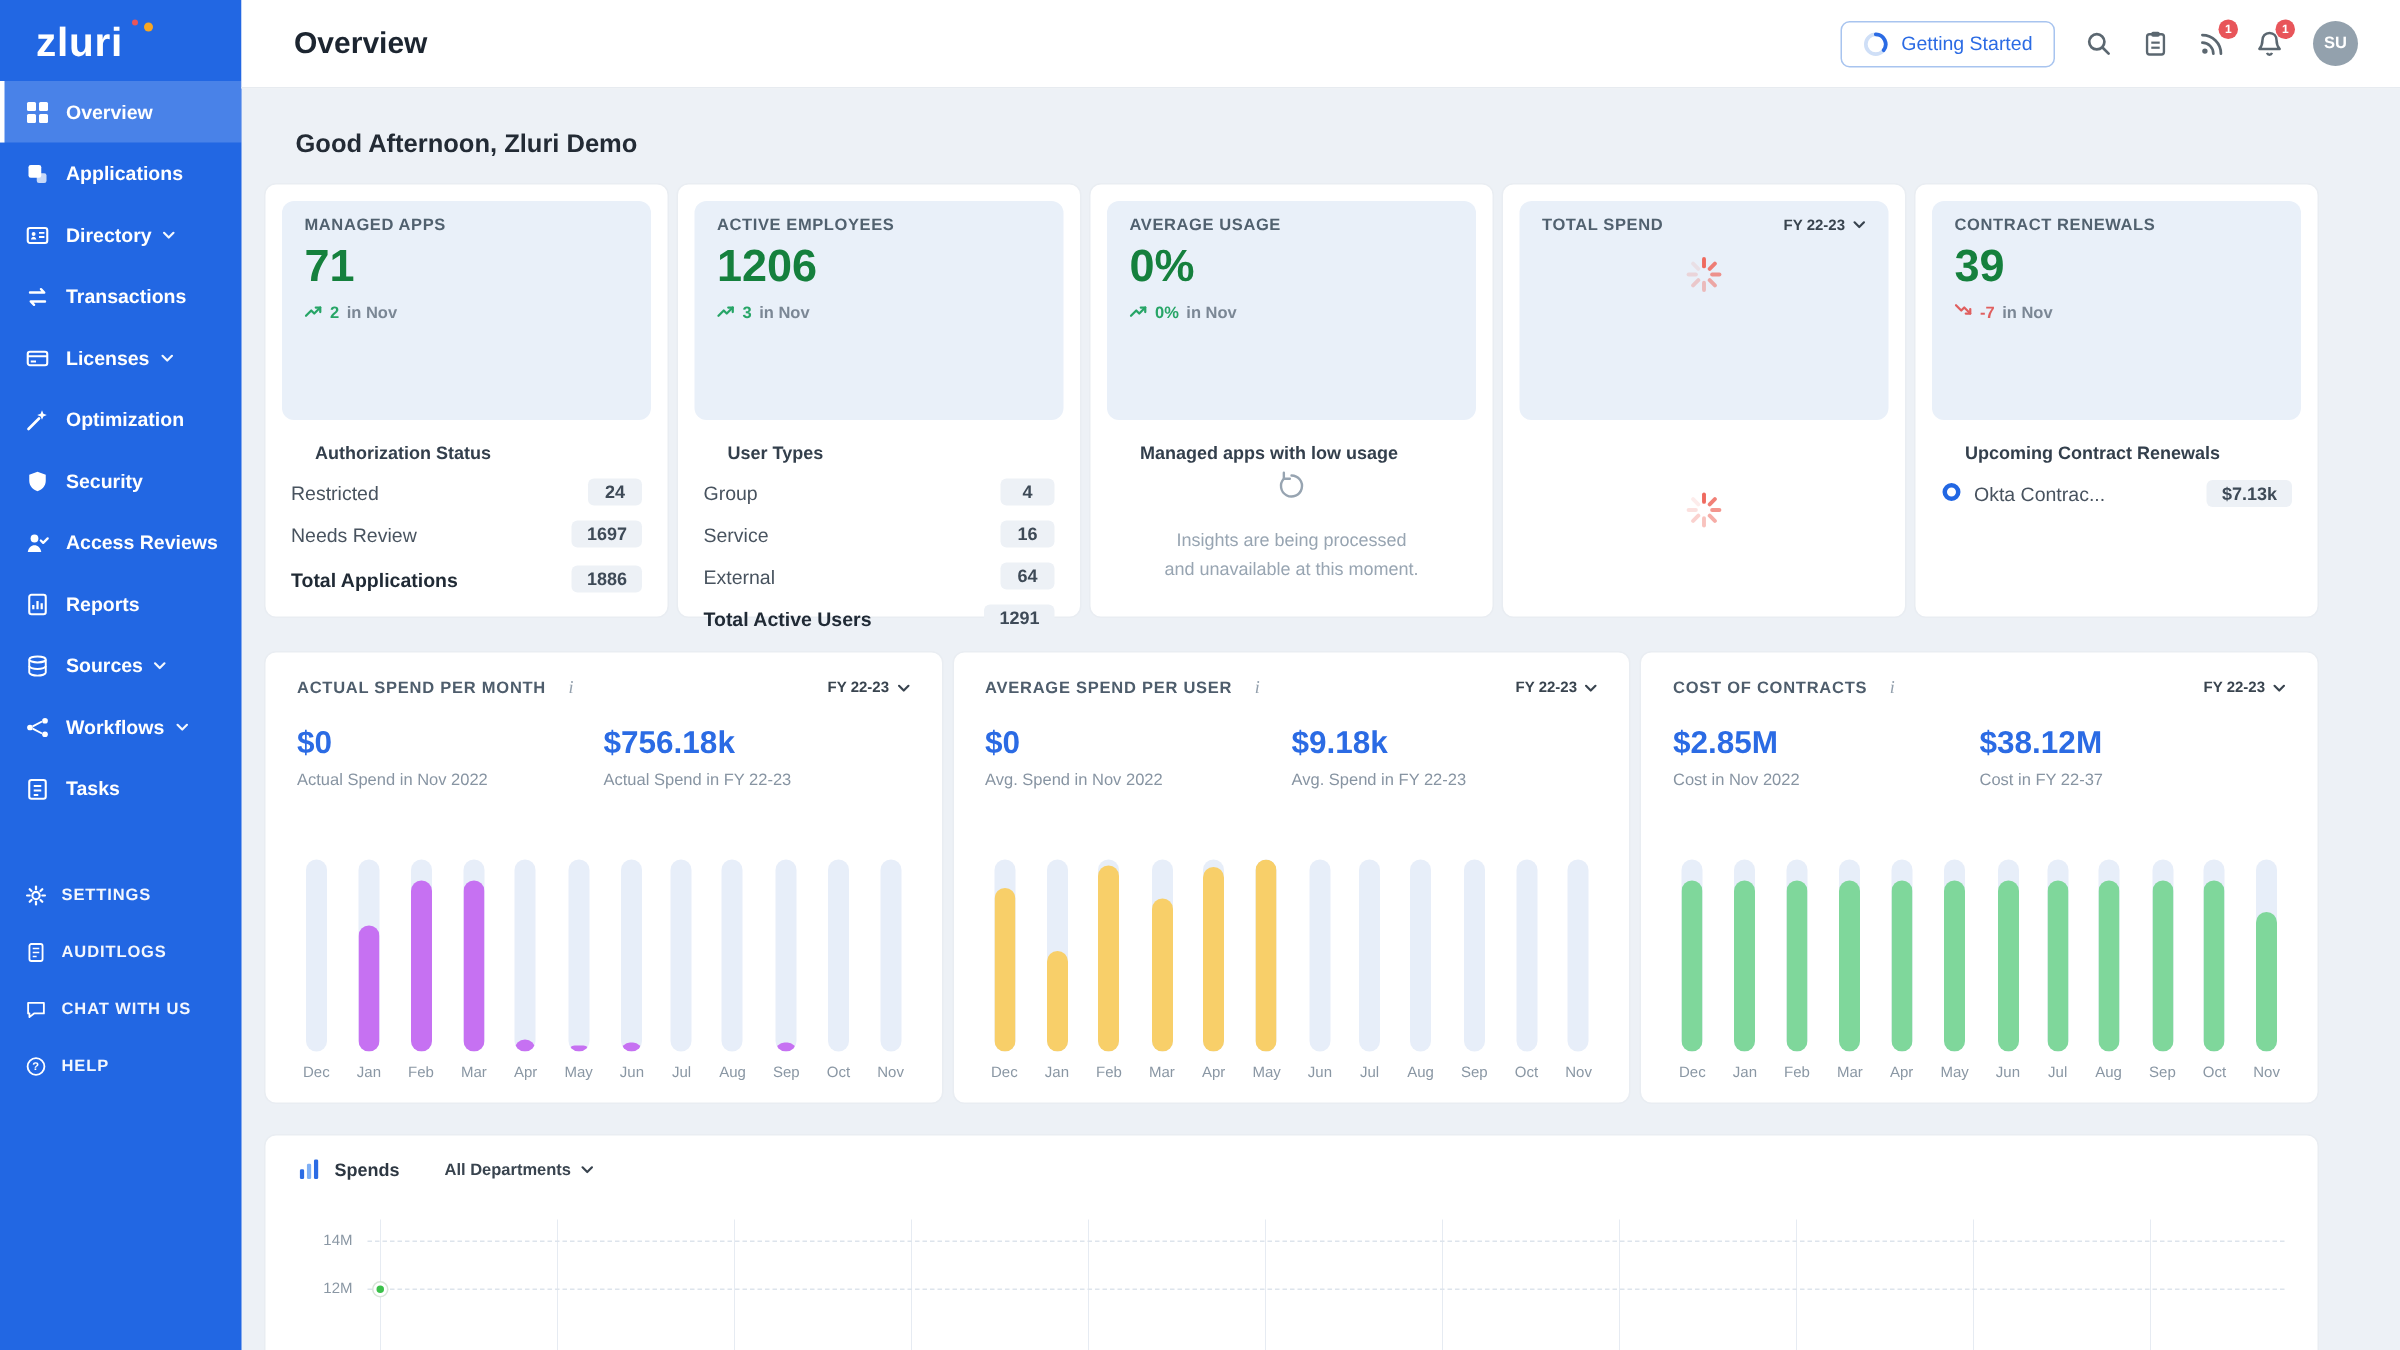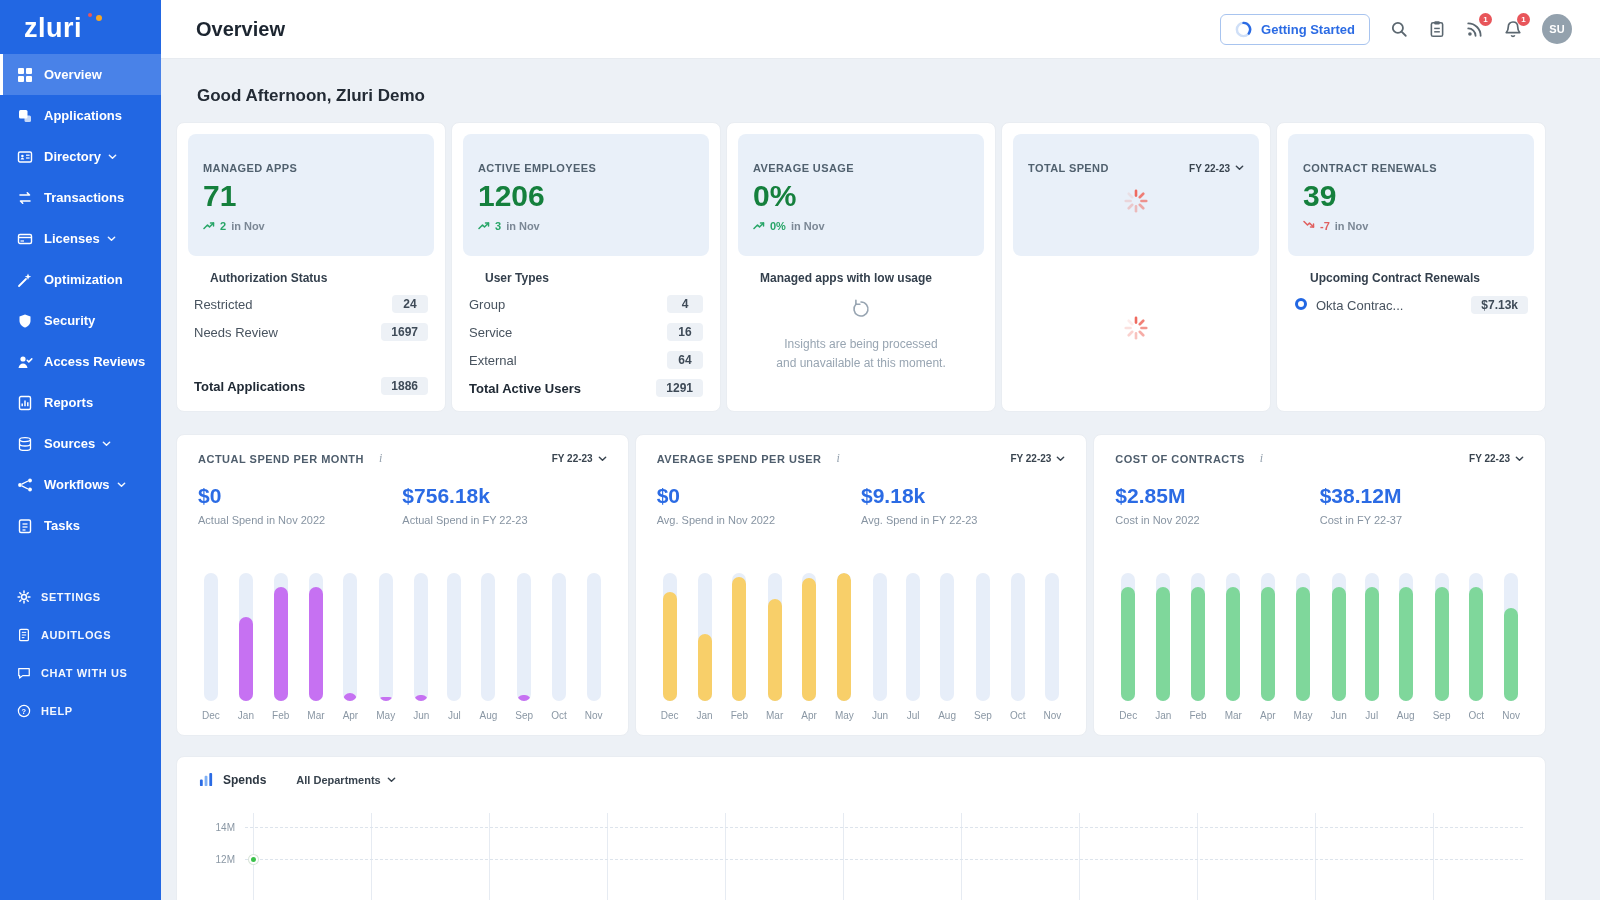--- a/index.html
+++ b/index.html
@@ -24,39 +24,39 @@
   .nav-foot-item{display:flex;align-items:center;height:38px;padding:0 17px;font-size:11px;
     font-weight:700;letter-spacing:.6px;color:rgba(255,255,255,.95);cursor:pointer}
   .nav-foot-item .icn{width:14px;height:14px;margin-right:10px}
 
   
   .main{flex:1;display:flex;flex-direction:column;min-width:0}
   .topbar{height:59px;background:#fff;border-bottom:1px solid #e7ebf0;display:flex;
     align-items:center;padding:0 28px 0 35px;flex-shrink:0}
   .page-title{font-size:20px;font-weight:700;color:#1c2530}
   .topbar-right{margin-left:auto;display:flex;align-items:center;gap:20px}
-  .gs-btn{display:flex;align-items:center;gap:9px;border:1px solid #a8c4ef;border-radius:6px;
-    padding:6px 14px;color:#2b6be4;font-size:13px;font-weight:700;background:#fff;cursor:pointer}
+  .gs-btn{display:flex;align-items:flex-start;gap:9px;border:1px solid #a8c4ef;border-radius:6px;
+    padding:6px 14px;color:#2b6be4;font-size:13px;font-weight:400;background:#fff;cursor:pointer}
   .gs-ring{width:17px;height:17px;display:inline-flex}
   .top-icon{position:relative;width:18px;height:18px;cursor:pointer;display:inline-flex}
   .top-icon svg{width:100%;height:100%}
   .badge{position:absolute;top:-7px;right:-8px;background:#e8555a;color:#fff;font-size:8px;
     font-weight:700;width:13px;height:13px;border-radius:50%;display:flex;align-items:center;justify-content:center}
   .avatar{width:30px;height:30px;border-radius:50%;background:#93a1ad;color:#fff;font-size:11px;
     font-weight:700;display:flex;align-items:center;justify-content:center;cursor:pointer}
 
   
   .content{flex:1;padding:0 54px 0 15px;overflow:hidden;position:relative}
   .greeting{font-size:17px;font-weight:700;color:#232b35;margin:27px 0 16px 21px}
   .card{background:#fff;border-radius:8px;border:1px solid #e9edf2}
 
   
   .stat-row{display:flex;gap:5px}
   .stat-card{flex:1;height:290px;padding:11px;display:flex;flex-direction:column;min-width:0}
-  .stat-top{background:#e9f0f9;border-radius:8px;padding:28px 15px;height:122px;flex-shrink:0}
+  .stat-top{background:#e9f0f9;border-radius:8px;padding:10px 15px;height:146px;flex-shrink:0}
   .stat-title{font-size:11px;font-weight:700;color:#51616f;letter-spacing:.4px}
   .stat-value{font-size:30px;font-weight:700;color:#15803d;margin-top:5px}
   .stat-delta{display:flex;align-items:center;gap:5px;margin-top:7px;font-size:11px}
   .delta-num{font-weight:700}
   .delta-num.up{color:#27a567}
   .delta-num.down{color:#e05f5f}
   .delta-note{color:#7b8795;font-weight:600}
   .stat-section{font-size:12px;font-weight:700;color:#333f4c;margin:15px 22px 5px}
   .stat-line{display:flex;align-items:center;justify-content:space-between;padding:5px 6px;
     font-size:13px;color:#48535f}

